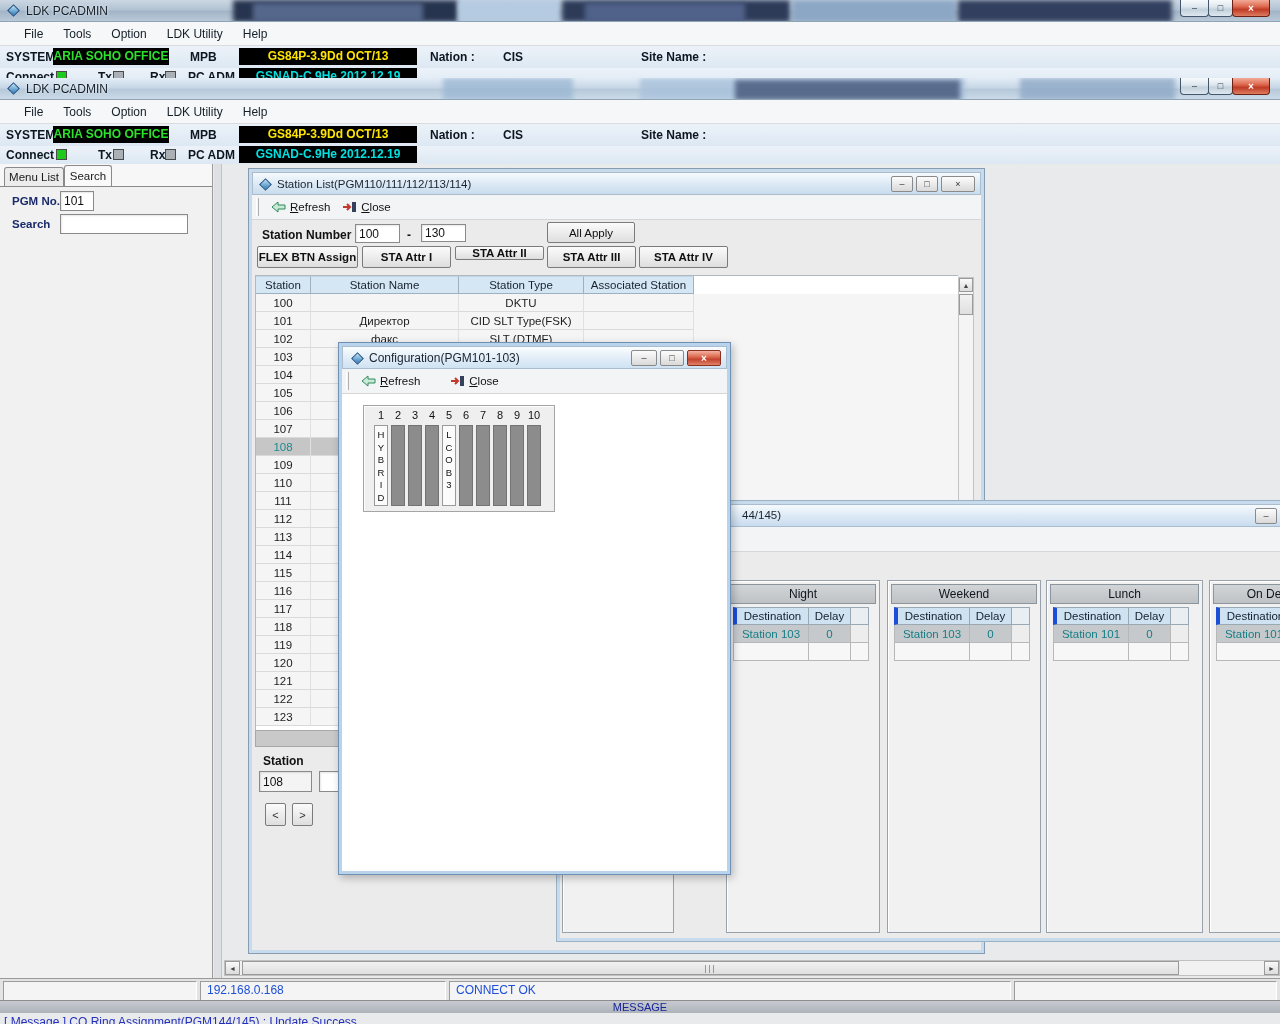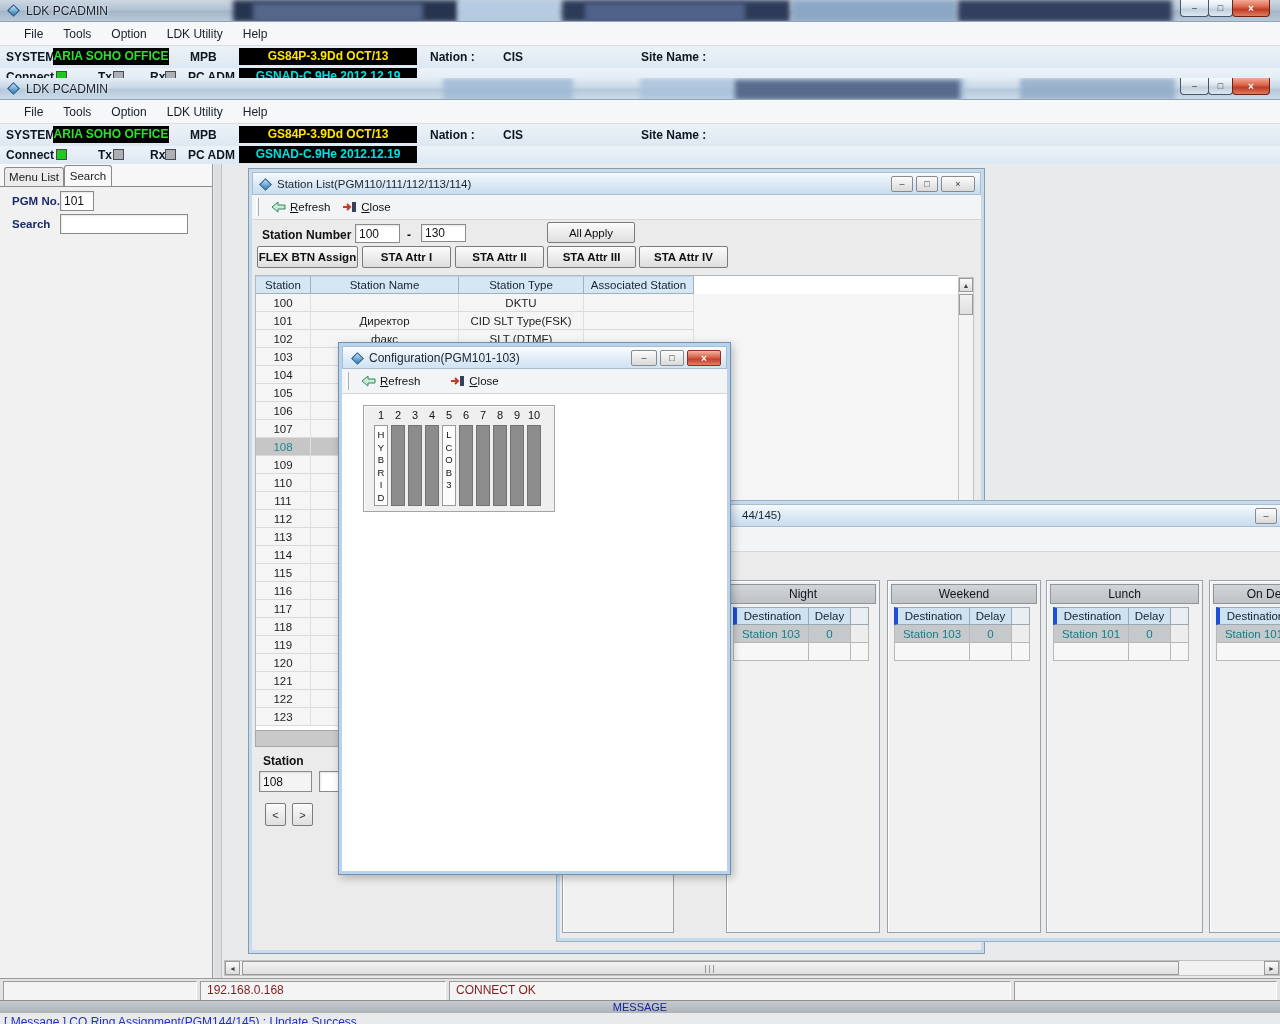--- a/index.html
+++ b/index.html
@@ -75,21 +75,21 @@
 
 #slot-panel{position:absolute;background:#efefef;border:1px solid #a5a5a5;box-shadow:inset 1px 1px 0 #fdfdfd}
 #slot-nums,#slot-cols{position:absolute;left:10px;display:flex}
 .slot-num{width:14px;margin-right:3px;text-align:center;font-size:11px;color:#111}
 .slot{width:14px;margin-right:3px;height:81px}
 .slot.empty{background:#8c8c8c;border:1px solid #737373}
 .slot.filled{background:#fbfbfb;border:1px solid #9a9a9a;display:flex;flex-direction:column;align-items:center;padding-top:3px}
 .slot.filled div{font-size:9.5px;line-height:12.5px;color:#111}
 
 .statcell{position:absolute;height:20px;background:#f4f4f4;border:1px solid #9c9c9c;border-bottom-color:#fff;border-right-color:#fff;
-  font-size:12px;color:#7f1d1d;line-height:16px;padding-left:6px;overflow:hidden}
+  font-size:12px;color:#1d4ed8;line-height:16px;padding-left:6px;overflow:hidden}
 #msgbar{position:absolute;left:0;right:0;height:13px;background:linear-gradient(#c6cad0,#aeb3ba);border-top:1px solid #8e8e8e;
   text-align:center;font-weight:normal;font-size:11px;color:#17259c;line-height:13px}
 #msgline{position:absolute;left:4px;right:0;font-size:12px;color:#2330bd;white-space:nowrap}
 .tab{position:absolute;border:1px solid #8a8a8a;border-bottom:none;border-radius:3px 3px 0 0;
   background:#ececec;font-size:11.5px;color:#1a1a1a;display:flex;align-items:center;justify-content:center}
 .tab.active{background:#f9f9f9;font-weight:normal}
 .navlbl{font-size:11px;color:#333;font-weight:normal}
 </style>
 </head>
 <body>
@@ -246,21 +246,21 @@
           <span class="lbl">Close</span>
         </div>
       </div>
       <span class="slabel" style="left:10px;top:33px;font-weight:bold;font-size:12px">Station Number</span>
       <input class="abs" style="left: 103px; top: 29px; width: 45px; height: 19px;" value="100">
       <span class="slabel" style="left:155px;top:33px;font-weight:bold">-</span>
       <input class="abs" style="left: 169px; top: 29px; width: 45px; height: 18px;" value="130">
       <div class="cbtn abs" style="left:295px;top:27px;width:88px;height:21px;font-weight:normal">All Apply</div>
       <div class="cbtn abs" style="left:5px;top:51px;width:101px;height:22px">FLEX BTN Assign</div>
       <div class="cbtn abs" style="left:110px;top:51px;width:89px;height:22px">STA Attr I</div>
-      <div class="cbtn abs" style="left:203px;top:51px;width:89px;height:22px">STA Attr II</div>
+      <div class="cbtn abs" style="left:203px;top:51px;width:89px;height:14px">STA Attr II</div>
       <div class="cbtn abs" style="left:295px;top:51px;width:89px;height:22px">STA Attr III</div>
       <div class="cbtn abs" style="left:387px;top:51px;width:89px;height:22px">STA Attr IV</div>
 
       <div class="abs" style="left:3px;top:80px;width:703px;height:467px;background:#fff;border:1px solid #b0b8c0;border-right:none">
         <div class="thead">
           <div class="th c0">Station</div>
           <div class="th c1">Station Name</div>
           <div class="th c2">Station Type</div>
           <div class="th c3">Associated Station</div>
         </div>

